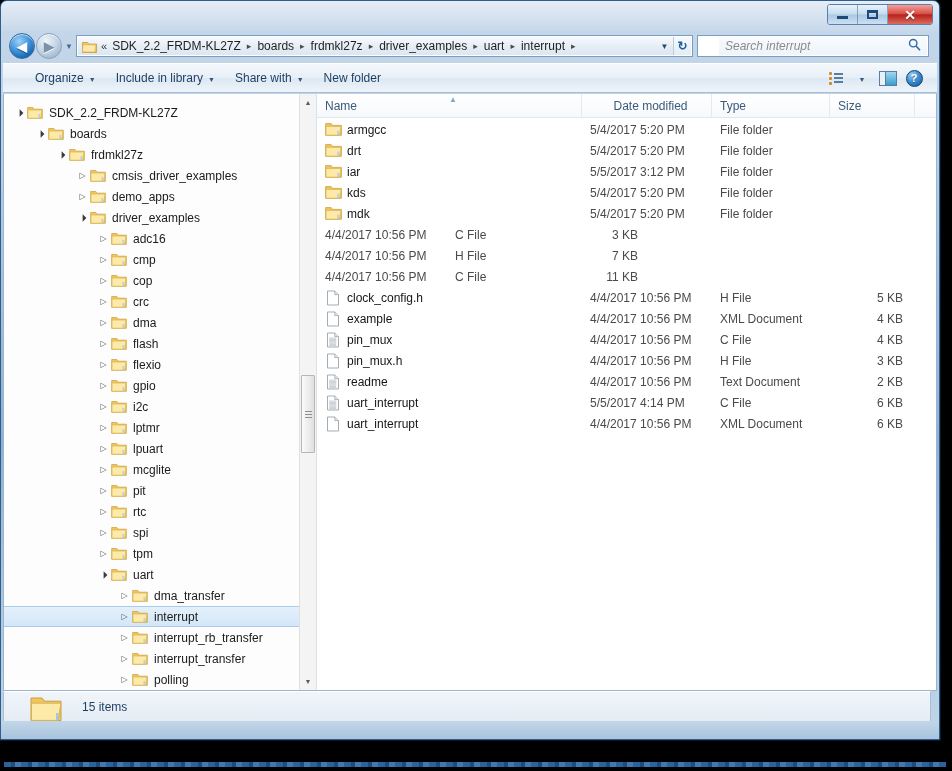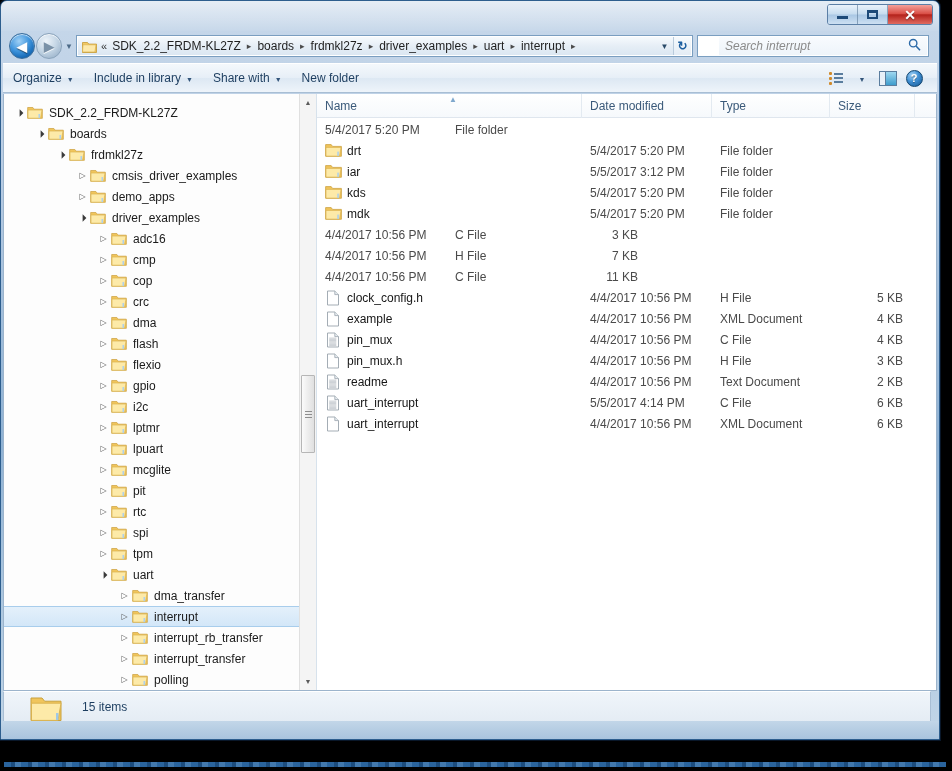--- a/index.html
+++ b/index.html
@@ -120,21 +120,21 @@
     padding-left:6px; flex:1; white-space:nowrap; overflow:hidden;
   }
   #search-icon { margin-right:6px; color:#2c6aa8; font-size:12px; }
 
   
   #toolbar {
     position:absolute; left:2px; top:62px; right:2px; height:30px;
     background: linear-gradient(to bottom,#f4f8fc 0%, #e7eff7 48%, #dde8f3 52%, #eef4fa 100%);
     border-top:1px solid #ffffff;
     border-bottom:1px solid #a8bed4;
-    display:flex; align-items:center;
+    display:flex; align-items:center;padding-left:22px;
   }
   .tbitem {
     font-size:12px; color:#1c3d5f; padding:4px 9px; margin:0 1px;
     white-space:nowrap; display:flex; align-items:center; gap:5px;
   }
   .tbcaret { font-size:7px; color:#33557a; position:relative; top:1px; }
   #toolbar-right { margin-left:auto; display:flex; align-items:center; padding-right:12px; gap:4px; }
   .tbicon { width:22px; height:20px; display:flex; align-items:center; justify-content:center; }
   #help-icon {
     width:17px; height:17px; border-radius:50%;
@@ -637,32 +637,40 @@
           </div>
       </div>
     </div>
 
     <div id="filepane">
       <div id="colheader">
           <div class="colh" style="width: 265px;">
             <span>Name</span>
             <span class="sortmark">▲</span>
           </div>
-          <div class="colh" style="width: 130px;">
+          <div class="colh" style="width: 130px; justify-content: center;">
             <span>Date modified</span>
           </div>
           <div class="colh" style="width: 118px;">
             <span>Type</span>
           </div>
           <div class="colh" style="width: 85px;">
             <span>Size</span>
           </div>
         </div>
       <div id="filerows">
           <div class="frow">
+            <div class="fname" style="width: 265px;">
+              <span class="ficon"><svg width="17" height="14" viewBox="0 0 17 14">
+                  <path d="M0.6 1.6 h5.6 l1.4 1.8 h8.8 v9.9 h-15.8 z" fill="#f0c55c" stroke="#c79b34" stroke-width=".7"></path>
+                  <path d="M1 4.4 h15 l-1.5 8.7 h-13.5 z" fill="#fdeaa8" stroke="#d7ad48" stroke-width=".6"></path>
+                  <rect x="12.3" y="8.6" width="1.5" height="4.4" fill="#a9cfee"></rect>
+                </svg></span>
+              <span>armgcc</span>
+            </div>
             <div class="fcell" style="width: 130px;">5/4/2017 5:20 PM</div>
             <div class="fcell" style="width: 118px;">File folder</div>
             <div class="fcell size" style="width: 85px;"></div>
           </div>
           <div class="frow">
             <div class="fname" style="width: 265px;">
               <span class="ficon"><svg width="17" height="14" viewBox="0 0 17 14">
                   <path d="M0.6 1.6 h5.6 l1.4 1.8 h8.8 v9.9 h-15.8 z" fill="#f0c55c" stroke="#c79b34" stroke-width=".7"></path>
                   <path d="M1 4.4 h15 l-1.5 8.7 h-13.5 z" fill="#fdeaa8" stroke="#d7ad48" stroke-width=".6"></path>
                   <rect x="12.3" y="8.6" width="1.5" height="4.4" fill="#a9cfee"></rect>

